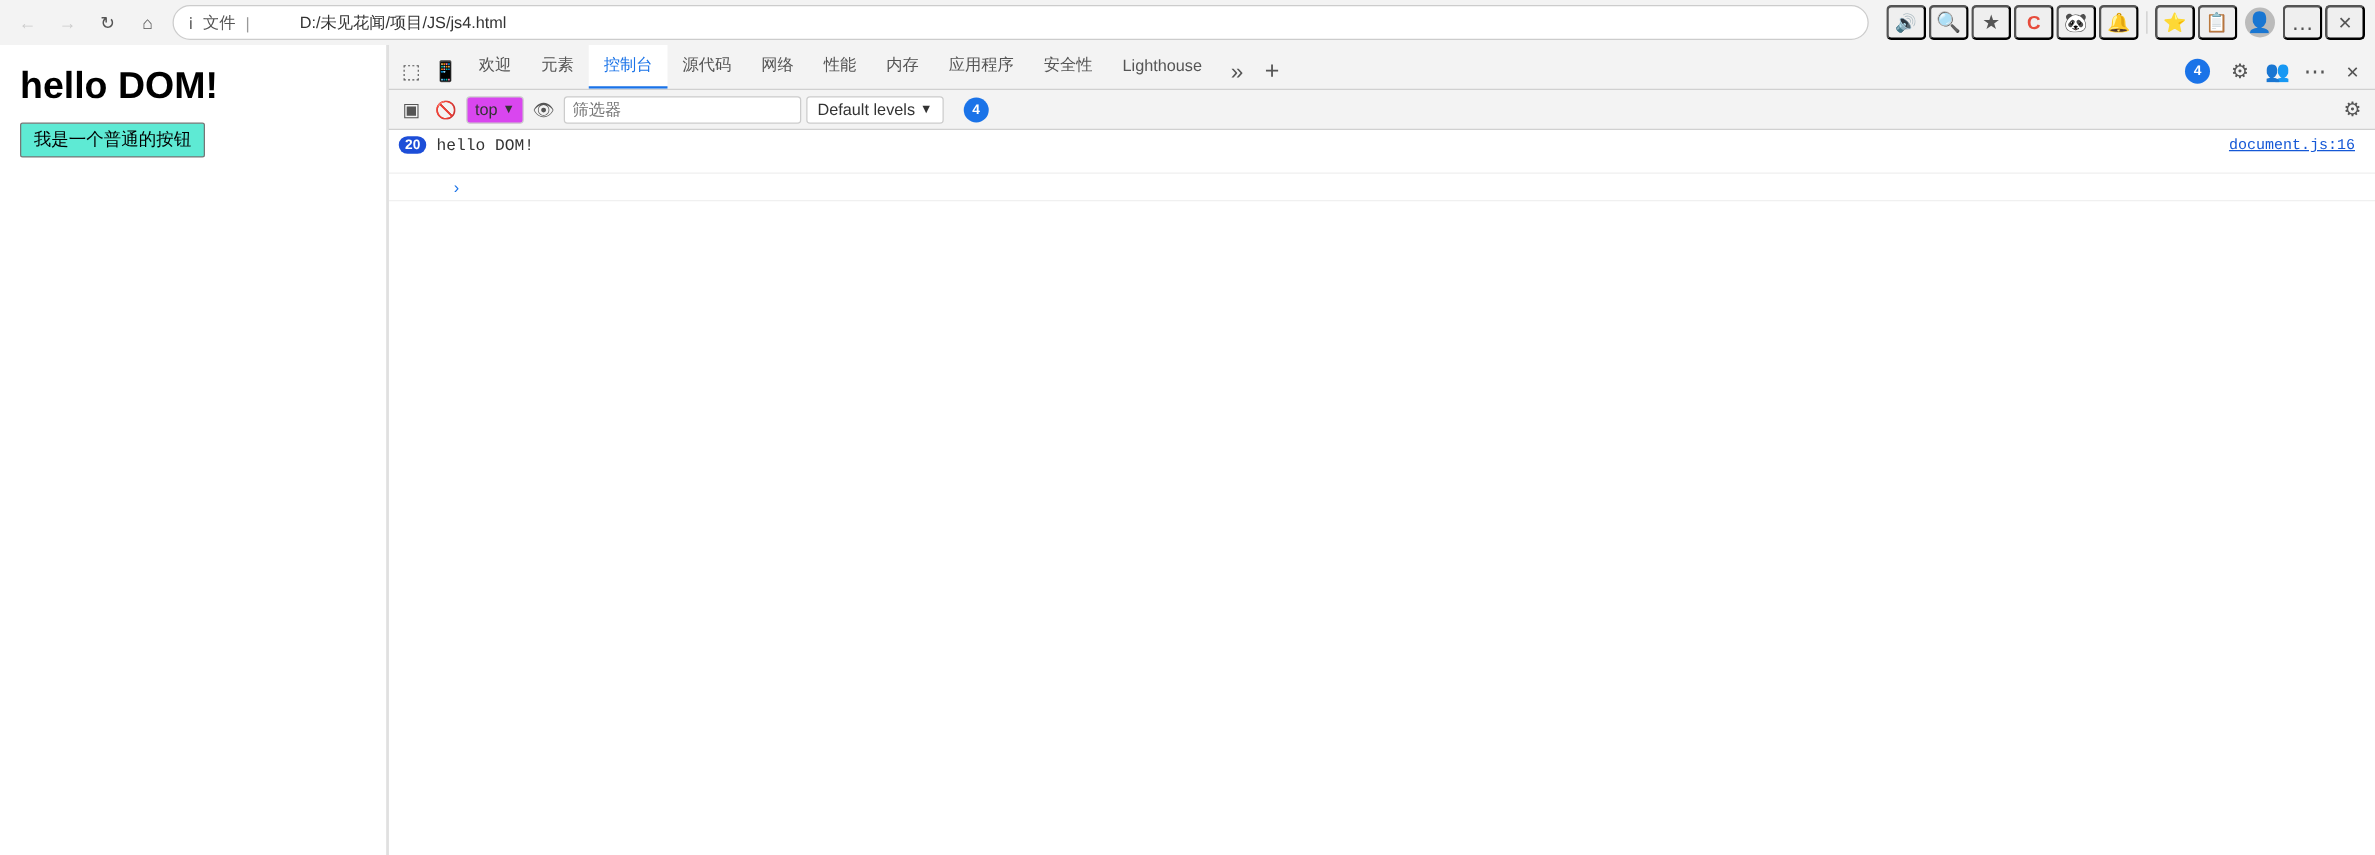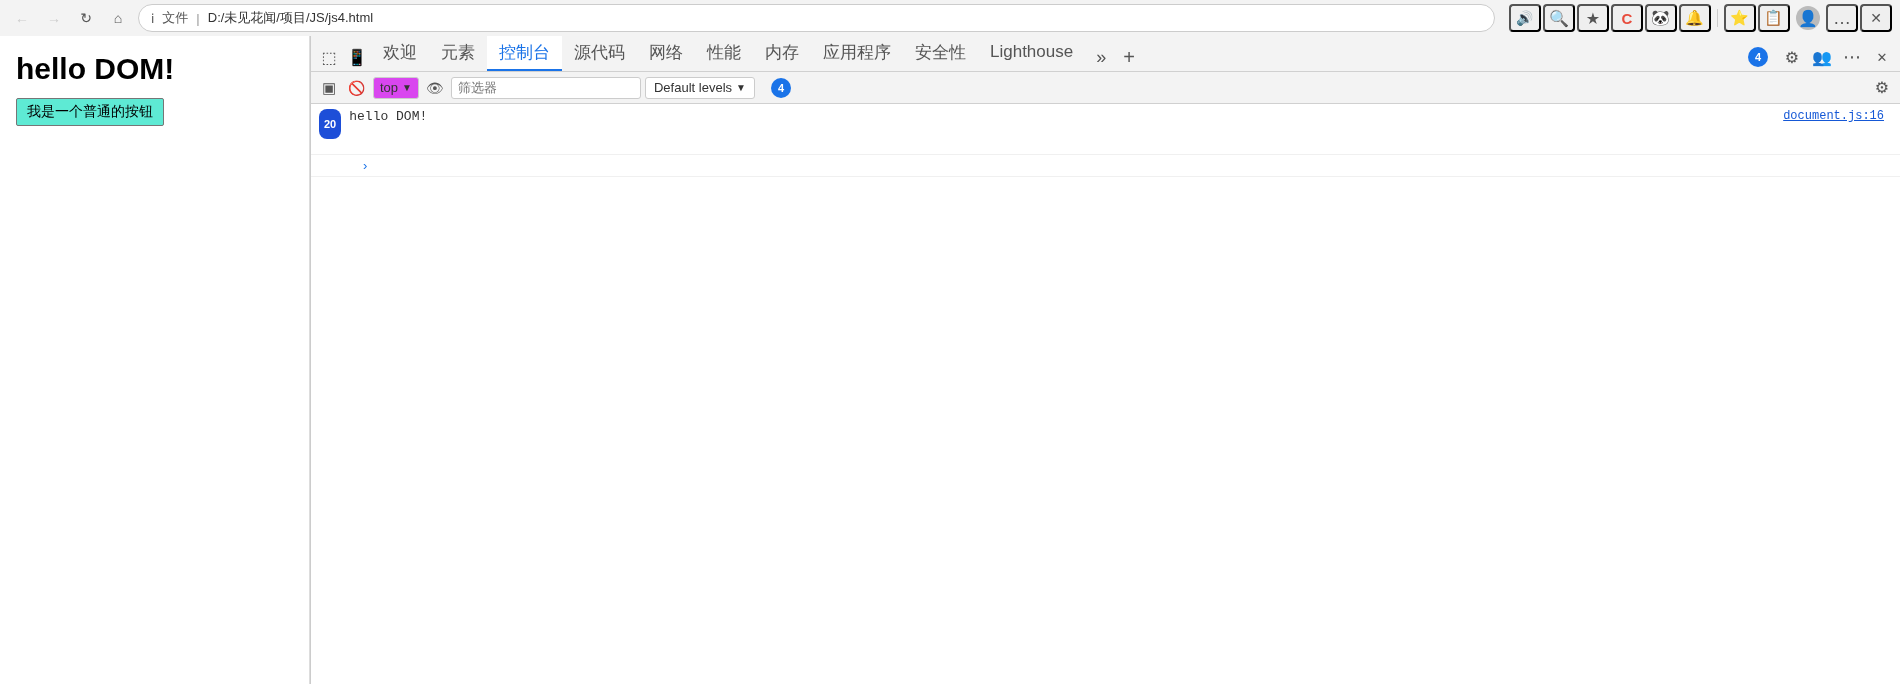--- a/index.html
+++ b/index.html
@@ -63,20 +63,21 @@
       font-size: 13px;
     }
     .address-separator {
       color: #999;
       font-size: 13px;
     }
     .address-url {
       color: #333;
       font-size: 13px;
       flex: 1;
+      margin-left: 32px;
     }
 
     
     .main-layout {
       display: flex;
       flex: 1;
       height: calc(684px - 36px);
     }
 
     
@@ -129,21 +130,21 @@
       align-items: flex-end;
       height: 36px;
       background: #f3f3f3;
       border-bottom: 1px solid #d0d0d0;
       padding: 0 4px;
       gap: 0;
       overflow: hidden;
     }
     .dt-tab {
       padding: 6px 12px;
-      font-size: 17px;
+      font-size: 13px;
       color: #555;
       cursor: pointer;
       border-bottom: 2px solid transparent;
       white-space: nowrap;
       height: 36px;
       display: flex;
       align-items: center;
     }
     .dt-tab.active {
       color: #1a73e8;
@@ -296,21 +297,21 @@
       display: flex;
       align-items: flex-start;
       padding: 3px 8px 3px 0;
       border-bottom: 1px solid #f0f0f0;
       min-height: 20px;
       position: relative;
     }
 
     .log-count-badge {
       min-width: 22px;
-      height: 30px;
+      height: 14px;
       border-radius: 8px;
       background: #1d4ed8;
       color: #fff;
       font-size: 11px;
       display: flex;
       align-items: center;
       justify-content: center;
       margin: 2px 8px 12px 8px;
       font-weight: 600;
       padding: 0 5px;

